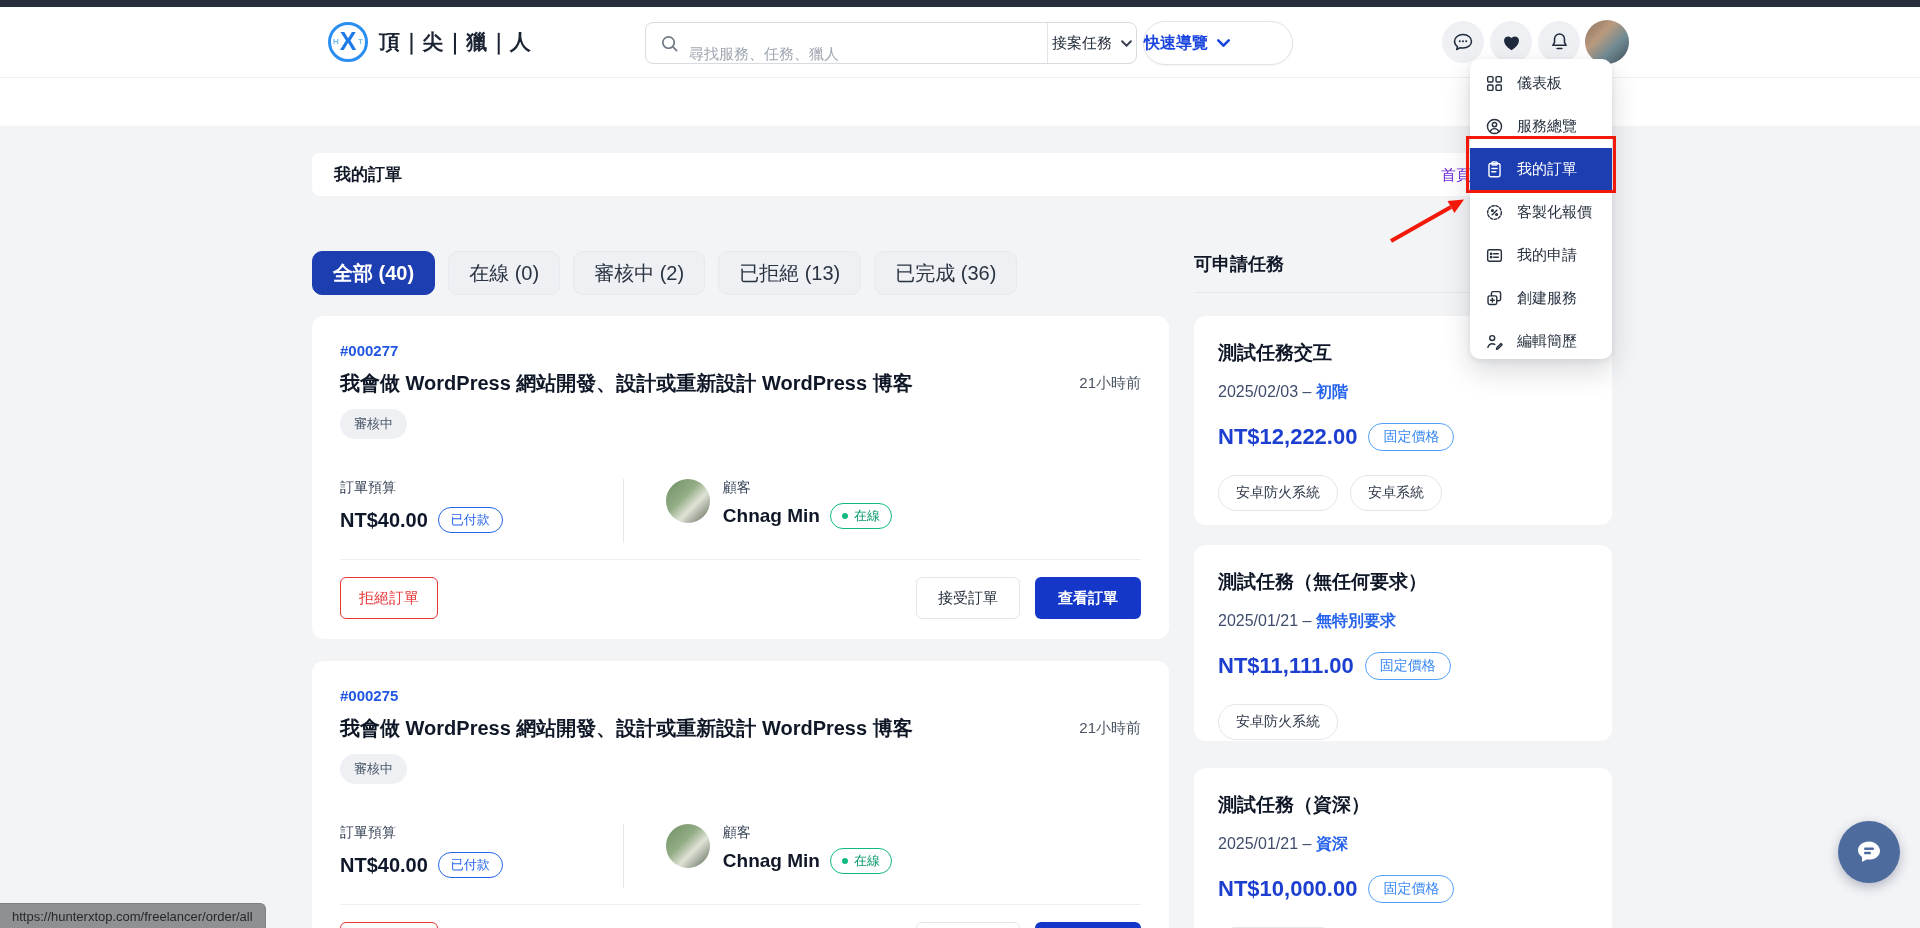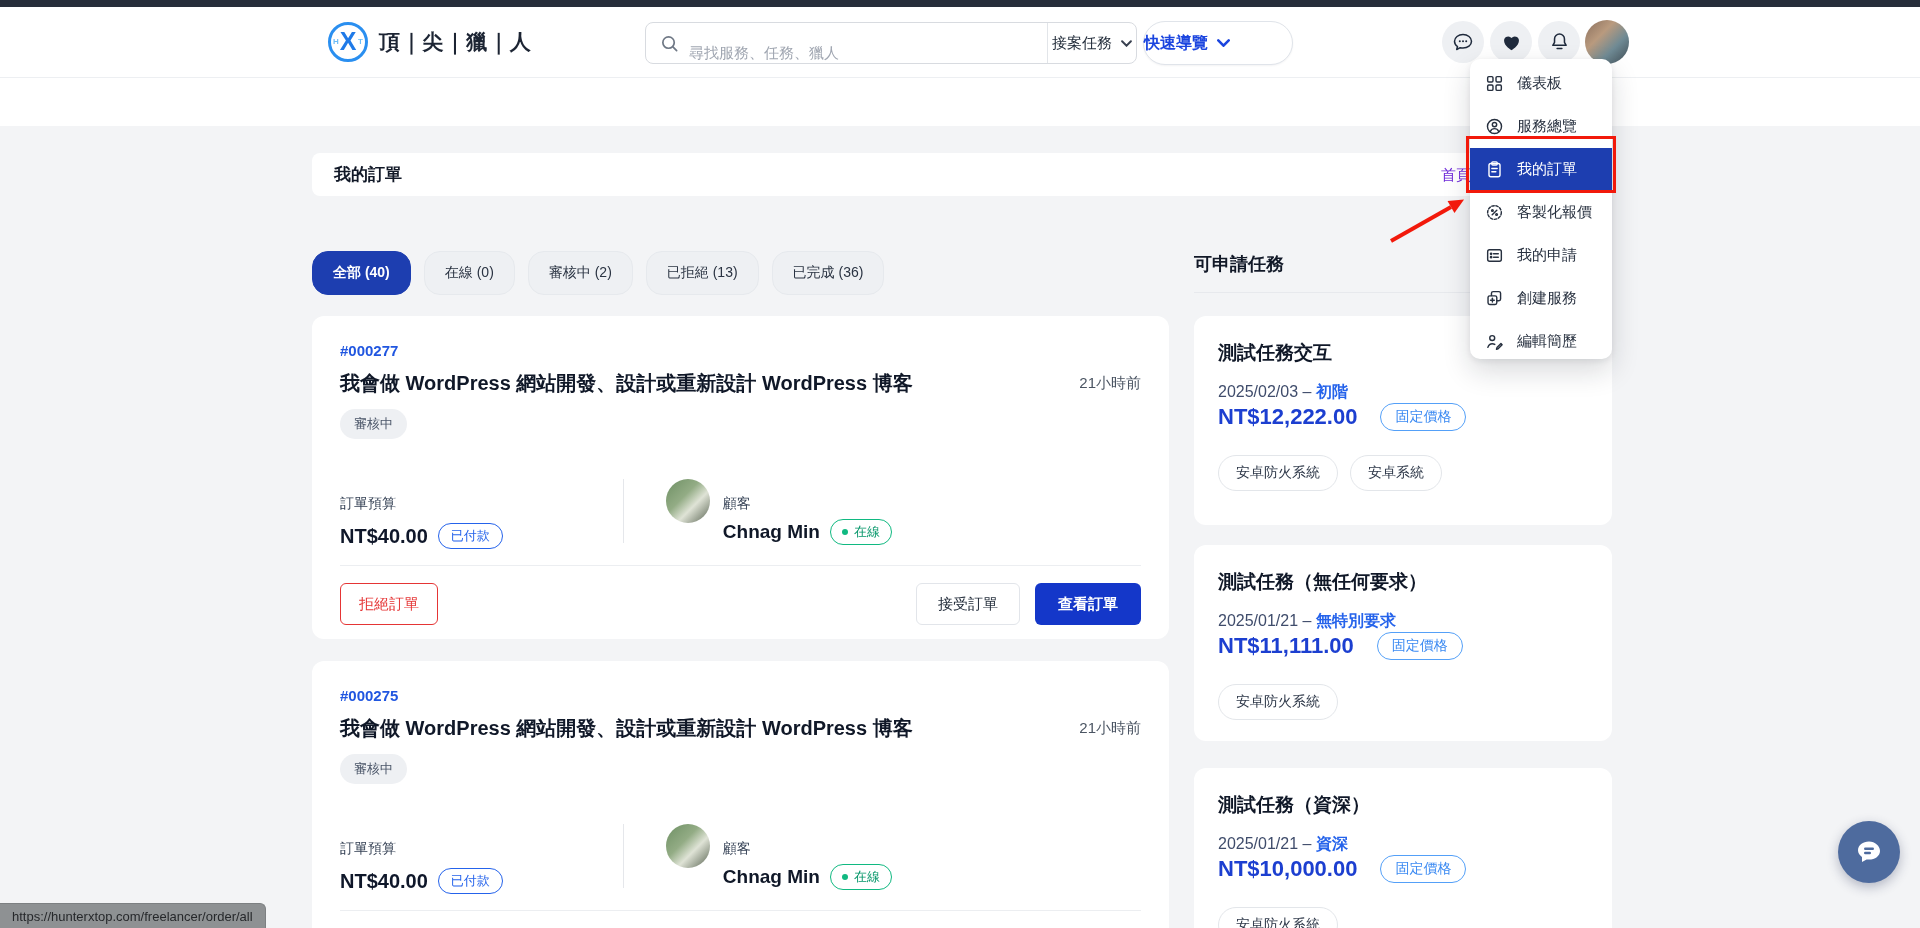--- a/index.html
+++ b/index.html
@@ -16,52 +16,52 @@
   
   .logo { position:absolute; left:328px; top:22px; display:flex; align-items:center; gap:11px; }
   .logo-mark { position:relative; width:40px; height:40px; border-radius:50%; border:3px solid #2a8ff0; background:#fff; }
   .logo-x { position:absolute; left:0; top:2px; width:34px; text-align:center; font-size:25px; font-weight:800; color:#1f7ae8; }
   .logo-h { position:absolute; left:2px; top:12px; font-size:8px; font-weight:700; color:#6cbcf7; }
   .logo-t { position:absolute; right:2px; top:12px; font-size:8px; font-weight:700; color:#6cbcf7; }
   .logo-text { font-size:21px; font-weight:600; color:#1c2433; letter-spacing:1px; }
 
   
   .search { position:absolute; left:645px; top:22px; width:492px; height:42px; border:1px solid #d8dbe0; border-radius:8px; background:#fff; display:flex; align-items:center; padding-left:14px; }
-  .search input { flex:1; border:none; outline:none; font-size:15px; color:#3b82f6; background:transparent; min-width:0; font-family:Liberation Serif, serif;margin-top:20px; }
+  .search input { flex:1; border:none; outline:none; font-size:15px; color:#3b82f6; background:transparent; min-width:0; font-family:Liberation Sans, sans-serif;margin-top:20px; }
   .search input::placeholder { color:#a0a6b1; }
   .search-scope { height:100%; border-left:1px solid #e2e5e9; display:flex; align-items:center; gap:9px; padding:0 4px; font-size:15px; color:#1f2937; cursor:pointer; white-space:nowrap; }
 
   .quicknav { position:absolute; left:1143px; top:21px; width:150px; height:44px; border:1px solid #e0e4ea; border-radius:22px; background:#fff; color:#1b45df; font-size:16px; font-weight:600; display:flex; align-items:center; justify-content:flex-start; gap:9px; box-shadow:0 1px 2px rgba(16,24,40,.05); cursor:pointer; }
 
   .iconbtn { position:absolute; top:21px; width:42px; height:42px; border-radius:50%; background:#eef0f3; display:flex; align-items:center; justify-content:center; cursor:pointer; }
   .avatar-header { position:absolute; left:1585px; top:20px; width:44px; height:44px; border-radius:50%; background:linear-gradient(135deg,#8a6f5d 0%,#b99a7e 35%,#6f8a94 65%,#3e4a52 100%); cursor:pointer; }
 
   
   .cats { position:absolute; left:312px; top:87px; display:flex; gap:12px; }
   .cat { height:35px; padding:0 16px; border:1px solid #dadee3; border-radius:8px; background:#fff; font-size:15px; color:#39414e; display:flex; align-items:center; cursor:pointer; white-space:nowrap; }
 
   
   .titlebar { position:absolute; left:312px; top:153px; width:1300px; height:43px; background:#fff; border-radius:8px; display:flex; align-items:center; padding:0 22px; }
   .titlebar h1 { font-size:17px; font-weight:700; color:#111827; }
   .breadcrumb { position:absolute; left:1441px; top:166px; font-size:15px; color:#6d28d9; width:29px; overflow:hidden; white-space:nowrap; }
 
   
   .filters { position:absolute; left:312px; top:251px; display:flex; gap:13px; }
-  .ftab { height:44px; padding:0 20px; border-radius:16px; font-size:14px; display:flex; align-items:center; cursor:pointer; background:#eef0f3; border:1px solid #e6e9ed; color:#2a3342; white-space:nowrap; }
+  .ftab { height:44px; padding:0 20px; border-radius:10px; font-size:20px; display:flex; align-items:center; cursor:pointer; background:#eef0f3; border:1px solid #e6e9ed; color:#2a3342; white-space:nowrap; }
   .ftab.active { background:#1d3eb0; border-color:#1d3eb0; color:#fff; font-weight:600; }
 
   
   .ordercard { position:absolute; left:312px; width:857px; background:#fff; border-radius:12px; padding:26px 28px; }
   .order-id { font-size:15px; font-weight:600; color:#2056e0; cursor:pointer; display:inline-block; }
   .order-titlerow { display:flex; align-items:center; justify-content:space-between; margin-top:10px; }
   .order-title { font-size:20px; font-weight:700; color:#101828; }
   .order-time { font-size:15px; color:#4b5563; white-space:nowrap; margin-left:20px; }
   .status-badge { display:inline-block; margin-top:12px; background:#eef0f3; border-radius:16px; padding:6px 14px; font-size:13px; color:#4a5568; }
   .meta-row { display:flex; align-items:flex-start; margin-top:40px; }
-  .meta-label { font-size:14px; color:#344054; margin-bottom:10px;margin-top:16px; }
+  .meta-label { font-size:14px; color:#344054; margin-bottom:10px; }
   .budget-val { display:flex; align-items:center; gap:10px; }
   .budget-amount { font-size:20px; font-weight:800; color:#0f172a; }
   .pill-paid { border:1.5px solid #2563eb; color:#2563eb; border-radius:999px; padding:3px 12px; font-size:13px; }
   .vdiv { width:1px; background:#e5e7eb; height:64px; margin:0 42px 0 120px; }
   .cust { display:flex; gap:13px; }
   .cust-avatar { width:44px; height:44px; border-radius:50%; background:linear-gradient(135deg,#6d8f63 0%,#93ac85 40%,#dfe3d6 62%,#55604e 100%); flex:none; }
   .cust-name-row { display:flex; align-items:center; gap:10px; }
   .cust-name { font-size:19px; font-weight:700; color:#101828; }
   .pill-online { border:1.5px solid #10b981; color:#059669; border-radius:999px; padding:3px 11px; font-size:13px; display:flex; align-items:center; gap:6px; }
   .dot-online { width:6px; height:6px; border-radius:50%; background:#10b981; }
@@ -73,21 +73,21 @@
   .btn-view { border:none; background:#1437c9; color:#fff; padding:0 23px; font-weight:600; }
   .btn-group { display:flex; gap:15px; }
 
   
   .side-title { position:absolute; left:1194px; top:252px; font-size:18px; font-weight:700; color:#111827; }
   .side-div { position:absolute; left:1194px; top:292px; width:418px; height:1px; background:#e7e9ed; }
   .taskcard { position:absolute; left:1194px; width:418px; background:#fff; border-radius:12px; padding:24px; }
   .task-title { font-size:19px; font-weight:700; color:#101828; }
   .task-date { margin-top:16px; font-size:16px; color:#3f4c6b; font-weight:500; }
   .task-level { color:#2563eb; font-weight:700; }
-  .task-price-row { display:flex; align-items:center; gap:23px; }
+  .task-price-row { margin-top:20px; display:flex; align-items:center; gap:11px; }
   .task-price { font-size:22px; font-weight:800; color:#1c3fd0; }
   .pill-fixed { border:1.5px solid #54a0f8; color:#3b8af2; border-radius:999px; padding:4px 14px; font-size:14px; }
   .task-tags { margin-top:24px; display:flex; gap:12px; }
   .tag { border:1px solid #e3e6ea; border-radius:999px; padding:8px 17px; font-size:14px; color:#2d3748; background:#fff; white-space:nowrap; }
 
   
   .menu { position:absolute; left:1470px; top:59px; width:142px; height:300px; background:#fff; border-radius:10px; box-shadow:0 12px 28px rgba(16,24,40,.16), 0 2px 6px rgba(16,24,40,.08); z-index:50; padding-top:3px; overflow:hidden; }
   .menu-item { height:43px; display:flex; align-items:center; gap:13px; padding-left:15px; font-size:15px; color:#27303f; cursor:pointer; }
   .menu-item svg { flex:none; }
   .menu-item.active { background:#1d3eb0; color:#fff; }

